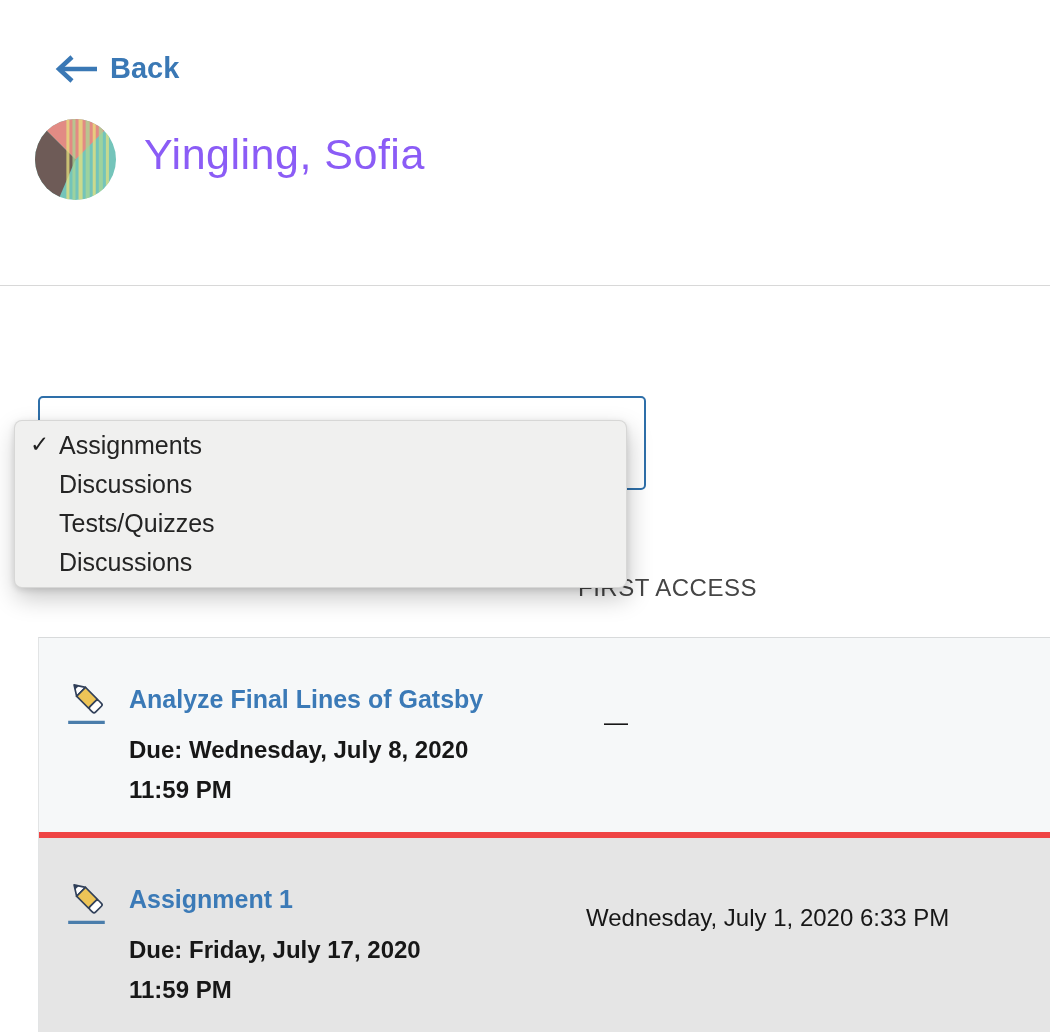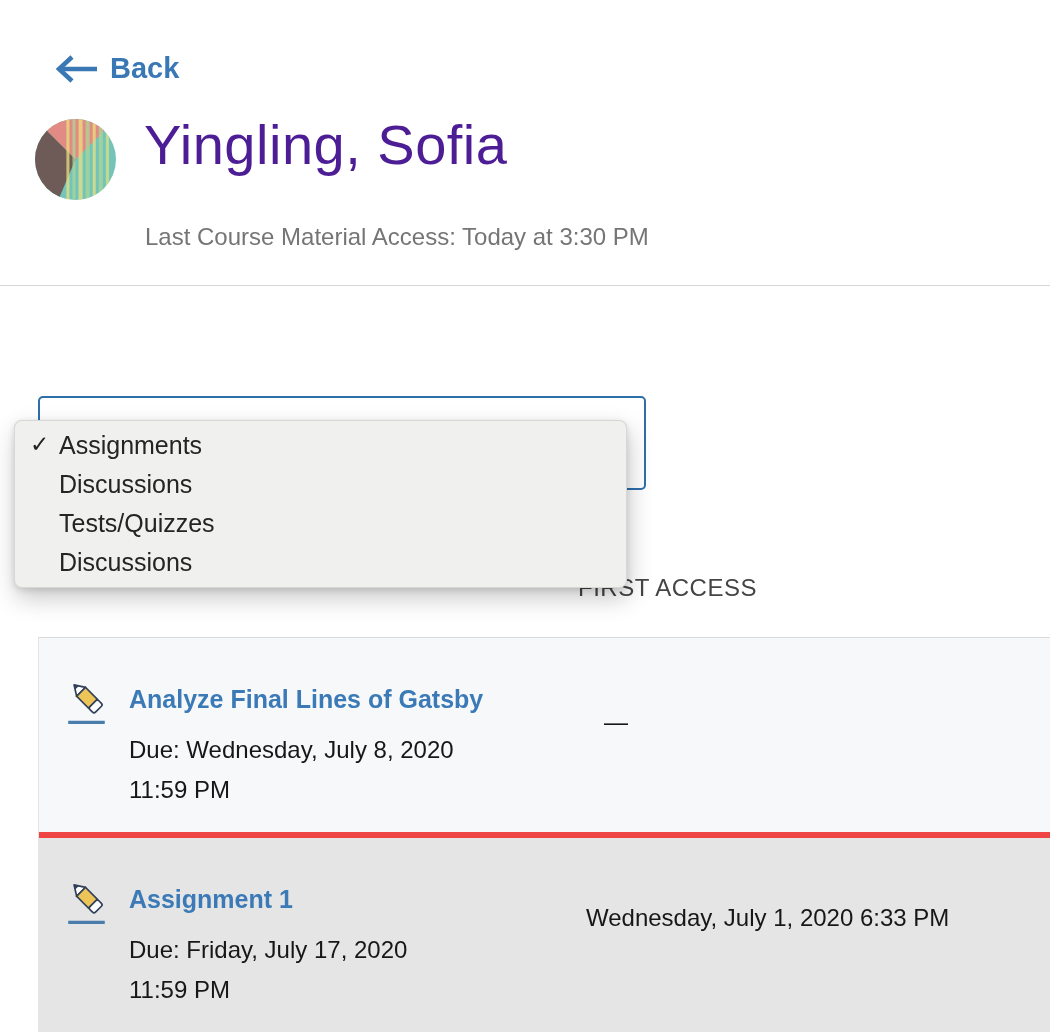--- a/index.html
+++ b/index.html
@@ -15,22 +15,22 @@
   .back {
     position:absolute; left:53px; top:52px;
     display:flex; align-items:center; gap:11px;
     color:#3a78b5; font-size:29px; font-weight:bold; cursor:pointer; text-decoration:none;
   }
   .back svg { display:block; }
 
   
   .avatar { position:absolute; left:35px; top:119px; width:81px; height:81px; }
   .student-name {
-    position:absolute; left:144px; top:112px;
-    font-size:56px; font-weight:400; color:#4c1d95; letter-spacing:0.5px;
+    position:absolute; left:144px; top:130px;
+    font-size:43px; font-weight:400; color:#8b5cf6; letter-spacing:0.5px;
   }
   .last-access-summary {
     position:absolute; left:145px; top:223px;
     font-size:24px; color:#757575;
   }
   .page-divider {
     position:absolute; left:0; top:285px; width:1050px; height:1px; background:#d8d8d8;
   }
 
   
@@ -57,21 +57,21 @@
   .mat-row { position:relative; width:100%; }
   .mat-row.alt { height:200px; background:#f6f8f9; border-bottom:6px solid #ef4444; }
   .mat-row.plain { height:194px; background:#e5e5e5; }
   .mat-icon { position:absolute; left:27px; top:42px; }
   .mat-title {
     position:absolute; left:90px; top:47px;
     font-size:25px; font-weight:bold; color:#3b7ab7; cursor:pointer; text-decoration:none; white-space:nowrap;
   }
   .mat-due {
     position:absolute; left:90px; top:92px;
-    font-size:24px; line-height:40px; color:#171717; white-space:nowrap;
+    font-size:24px; line-height:40px; color:#171717; white-space:nowrap;font-weight:bold;
   }
   .mat-access {
     position:absolute; left:547px; top:66px;
     font-size:24px; color:#171717; white-space:nowrap;
   }
   .mat-access.dash { padding-left:18px; padding-top:4px; }
 
   
   .dropdown {
     position:absolute; left:14px; top:420px; width:613px; z-index:5;
@@ -119,21 +119,20 @@
           <rect x="50" y="0" width="4" height="80" fill="#abd795"></rect>
           <rect x="57" y="0" width="3" height="80" fill="#e9e27e"></rect>
           <rect x="63" y="0" width="4" height="80" fill="#abd795"></rect>
           <rect x="70" y="0" width="3" height="80" fill="#dfe182"></rect>
         </g>
       </g>
     </svg>
   </div>
 
   <h1 class="student-name">Yingling, Sofia</h1>
-  <div class="last-access-summary">Last Course Material Access: Today at 3:30 PM</div>
 
   <div class="page-divider"></div>
 
   <div class="material-select"></div>
 
   <div class="access-col-header">FIRST ACCESS</div>
 
   <div class="materials-table">
 
     <div class="mat-row alt">

